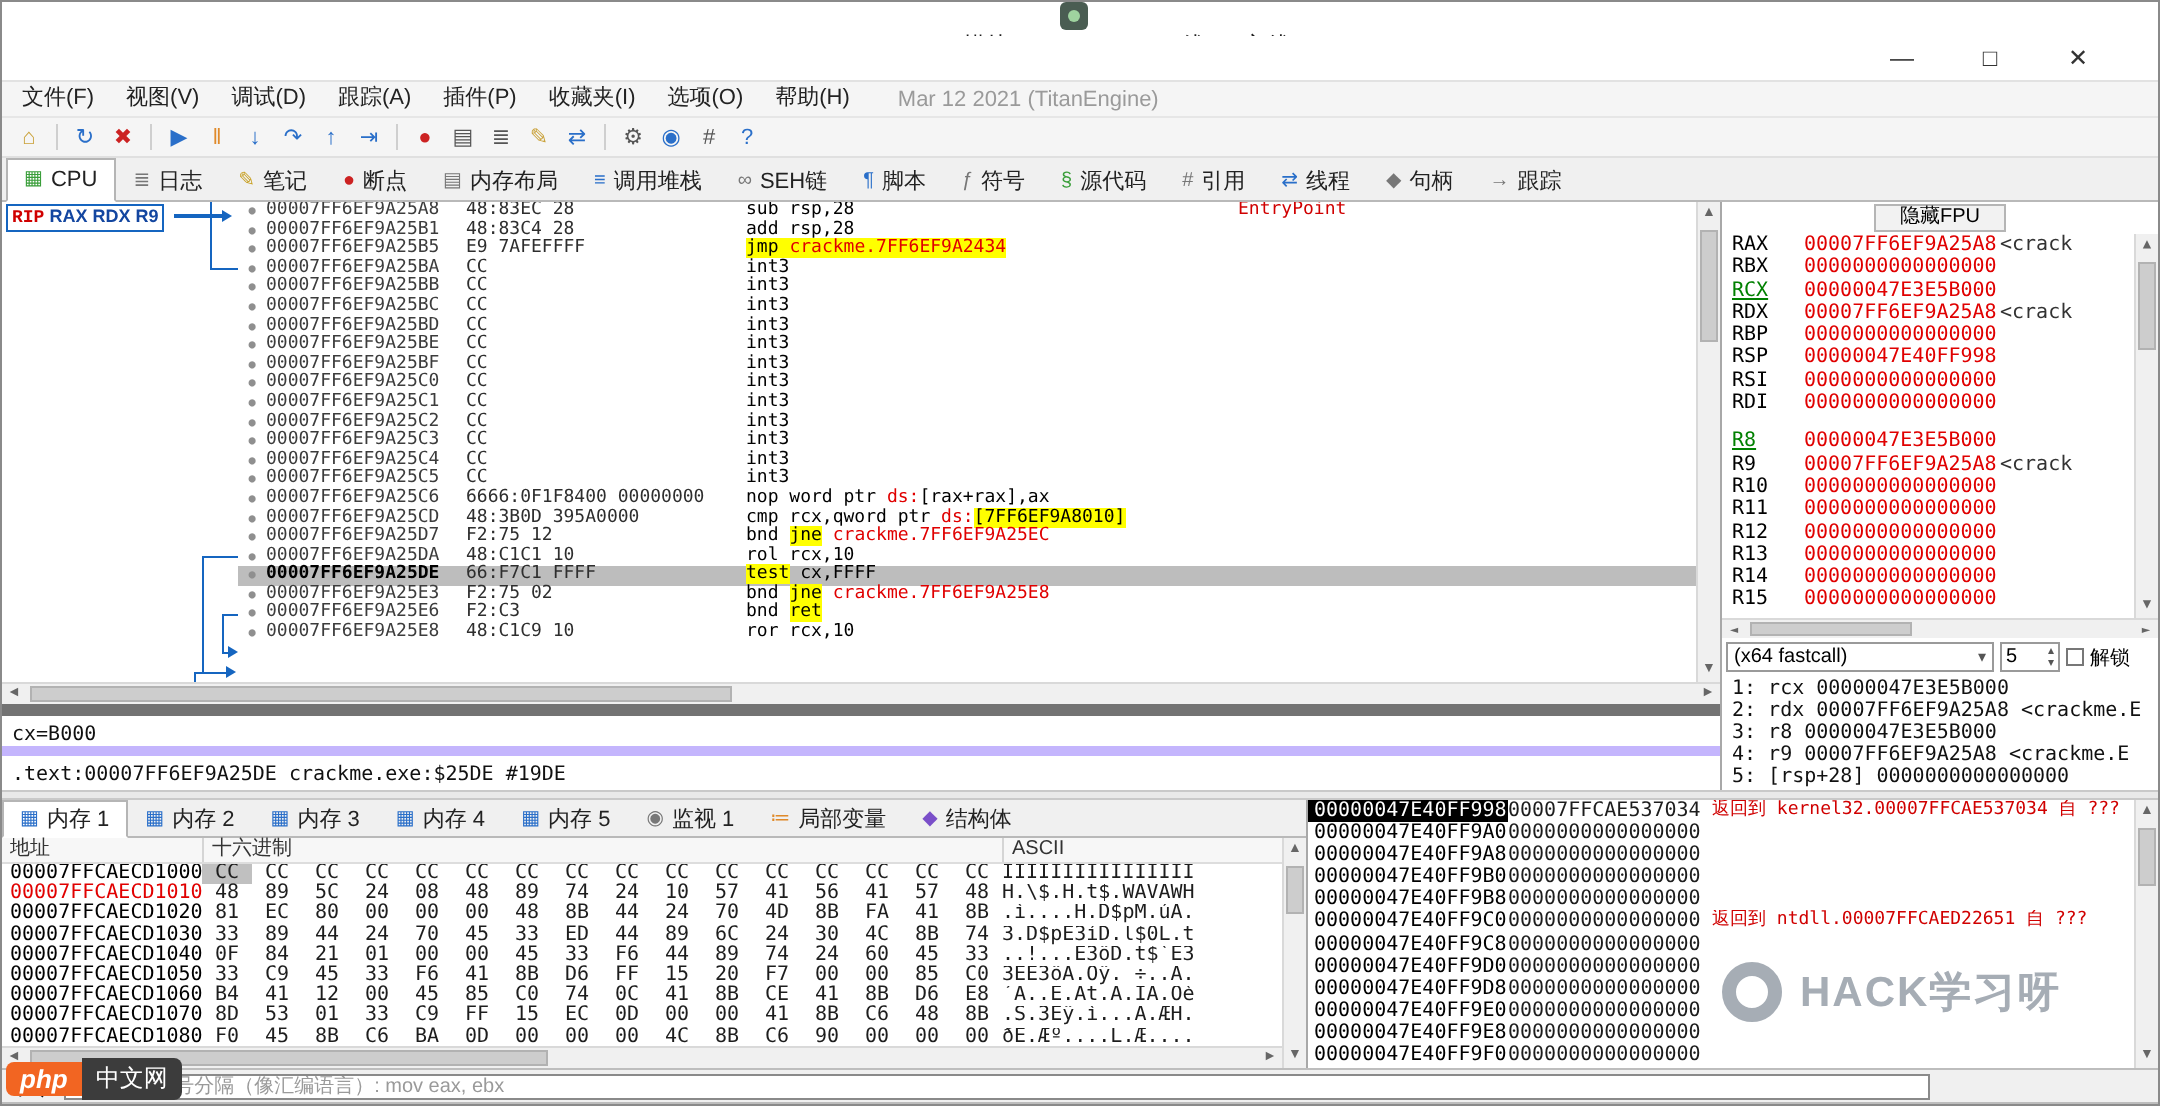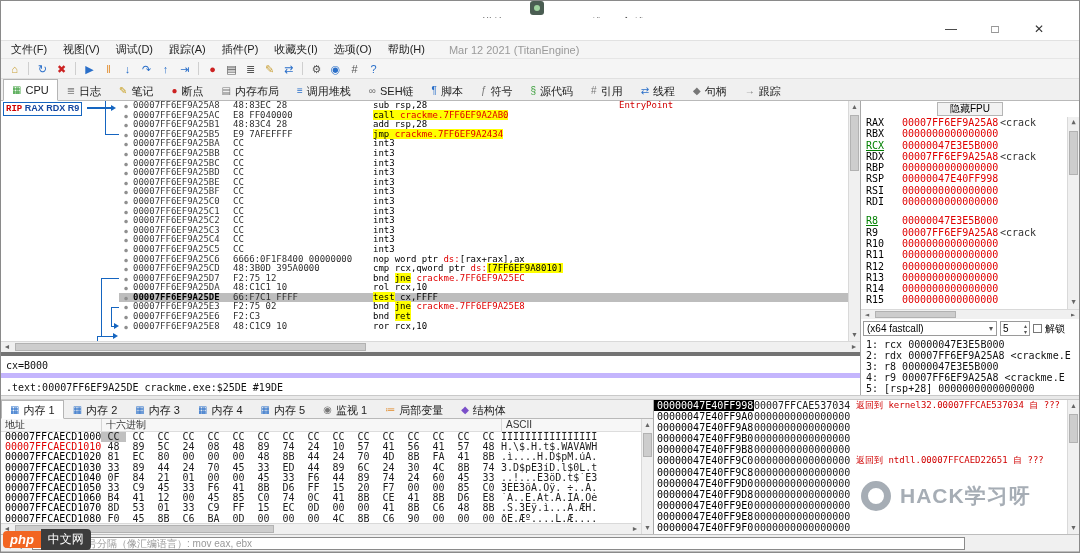--- a/index.html
+++ b/index.html
@@ -50,21 +50,21 @@
   .d-addr{width:100px;color:#3c3c3c;}
   .d-row.cur .d-addr{color:#000;font-weight:bold;}
   .d-bytes{width:140px;color:#2e2e2e;}
   .d-instr{width:246px;color:#000;}
   .d-comment{flex:1;color:#d00000;overflow:hidden;}
   .t-y{background:#ffff00;color:#000;}
   .t-r{color:#e00000;}
   .t-ry{background:#ffff00;color:#e00000;}
 
   .info1,.info2{position:absolute;left:0;right:0;background:#fff;font-family:"DejaVu Sans Mono",monospace;font-size:10px;color:#111;padding:4px 5px 0 5px;}
-  .info1{top:251px;height:21px;border-top:4px solid #737373;}
+  .info1{top:251px;height:21px;border-top:6px solid #737373;}
   .info2{top:272px;height:22px;border-top:5px solid #c4b5fd;}
 
   
   .reg-pane{flex:1;position:relative;background:#fff;font-family:"DejaVu Sans Mono",monospace;font-size:10px;}
   .fpu-row{height:16px;text-align:center;background:#fff;padding-top:1px;}
   .fpu-btn{display:inline-block;border:1px solid #b5b5b5;background:#f2f2f2;font-size:10px;font-family:"Liberation Sans",sans-serif;padding:0 12px;line-height:12px;height:14px;}
   .reg-rows{position:absolute;top:16px;left:0;right:12px;height:192px;overflow:hidden;}
   .reg-row{display:flex;height:11.3px;line-height:11.3px;padding-left:5px;white-space:nowrap;}
   .reg-gap{height:8px;}
   .reg-name{width:36px;color:#000;}
@@ -285,27 +285,20 @@
       <div class="d-rows" id="drows">
           <div class="d-row">
             <span class="d-dot">●</span>
             <span class="d-addr">00007FF6EF9A25A8</span>
             <span class="d-bytes">48:83EC 28</span>
             <span class="d-instr"><span>sub rsp,28</span></span>
             <span class="d-comment">EntryPoint</span>
           </div>
           <div class="d-row">
             <span class="d-dot">●</span>
-            <span class="d-addr">00007FF6EF9A25AC</span>
-            <span class="d-bytes">E8 FF040000</span>
-            <span class="d-instr"><span class="t-y">call</span><span class="t-y"> </span><span class="t-ry">crackme.7FF6EF9A2AB0</span></span>
-            <span class="d-comment"></span>
-          </div>
-          <div class="d-row">
-            <span class="d-dot">●</span>
             <span class="d-addr">00007FF6EF9A25B1</span>
             <span class="d-bytes">48:83C4 28</span>
             <span class="d-instr"><span>add rsp,28</span></span>
             <span class="d-comment"></span>
           </div>
           <div class="d-row">
             <span class="d-dot">●</span>
             <span class="d-addr">00007FF6EF9A25B5</span>
             <span class="d-bytes">E9 7AFEFFFF</span>
             <span class="d-instr"><span class="t-y">jmp</span><span class="t-y"> </span><span class="t-ry">crackme.7FF6EF9A2434</span></span>

